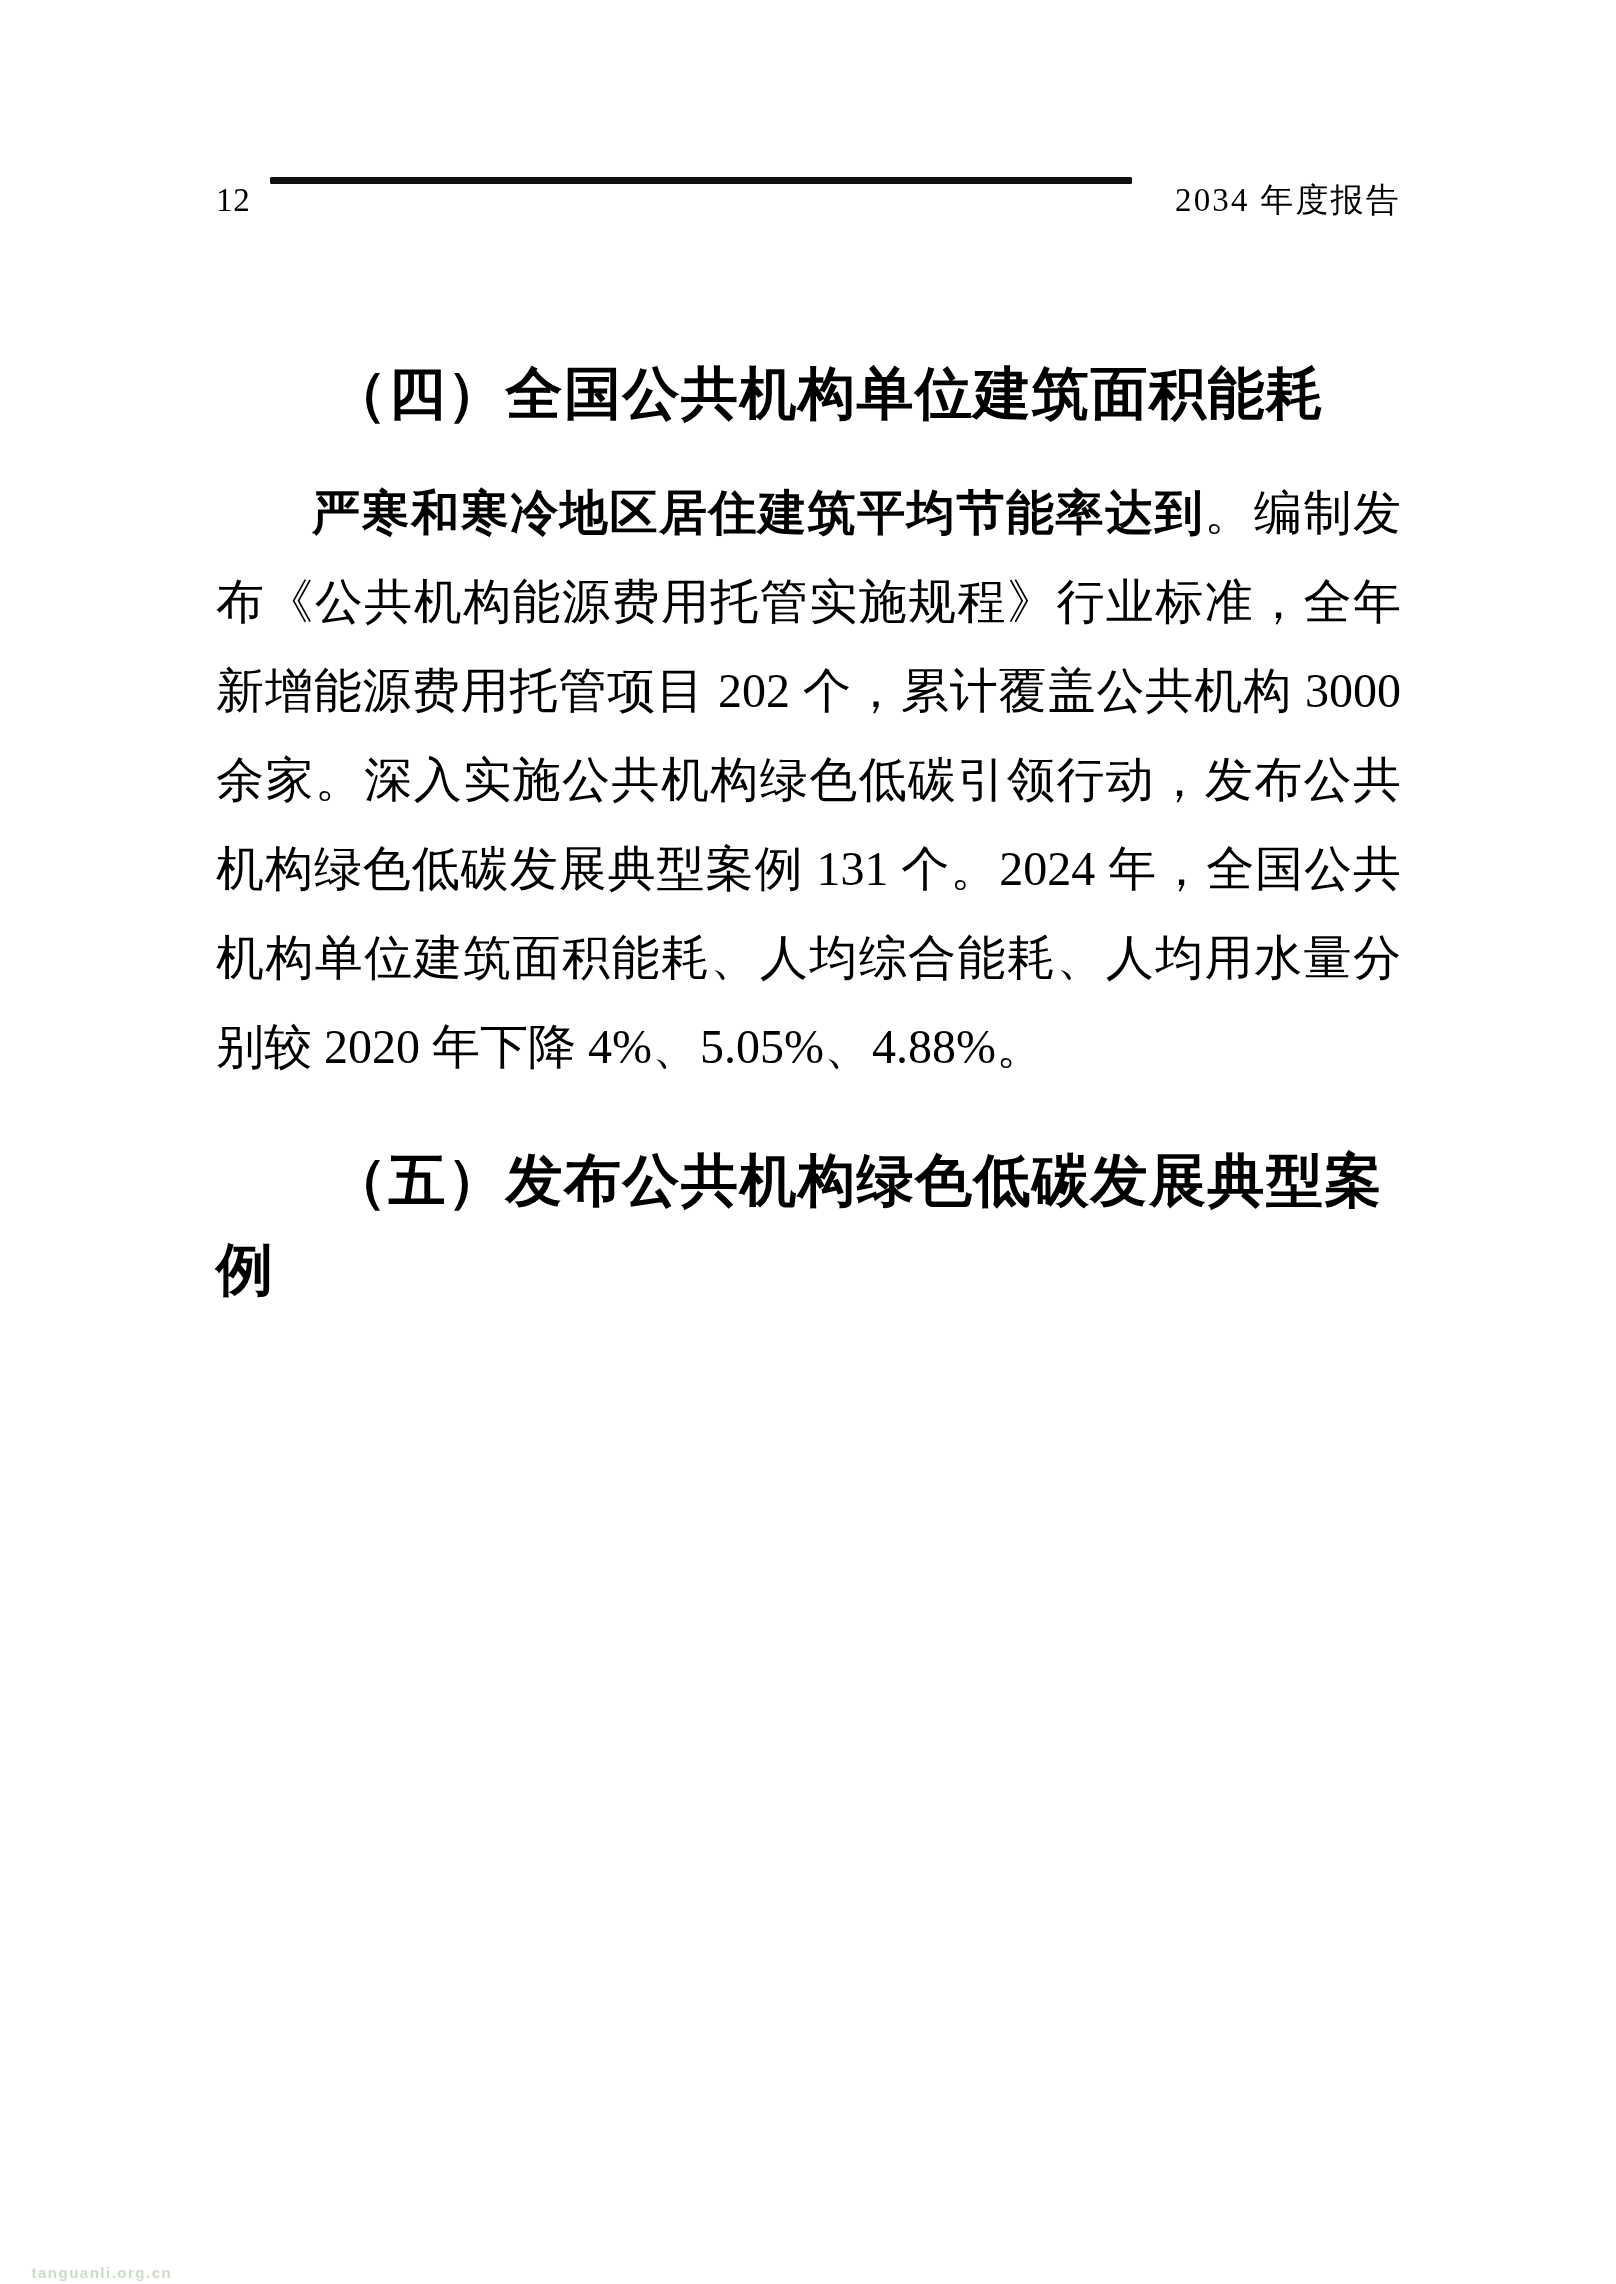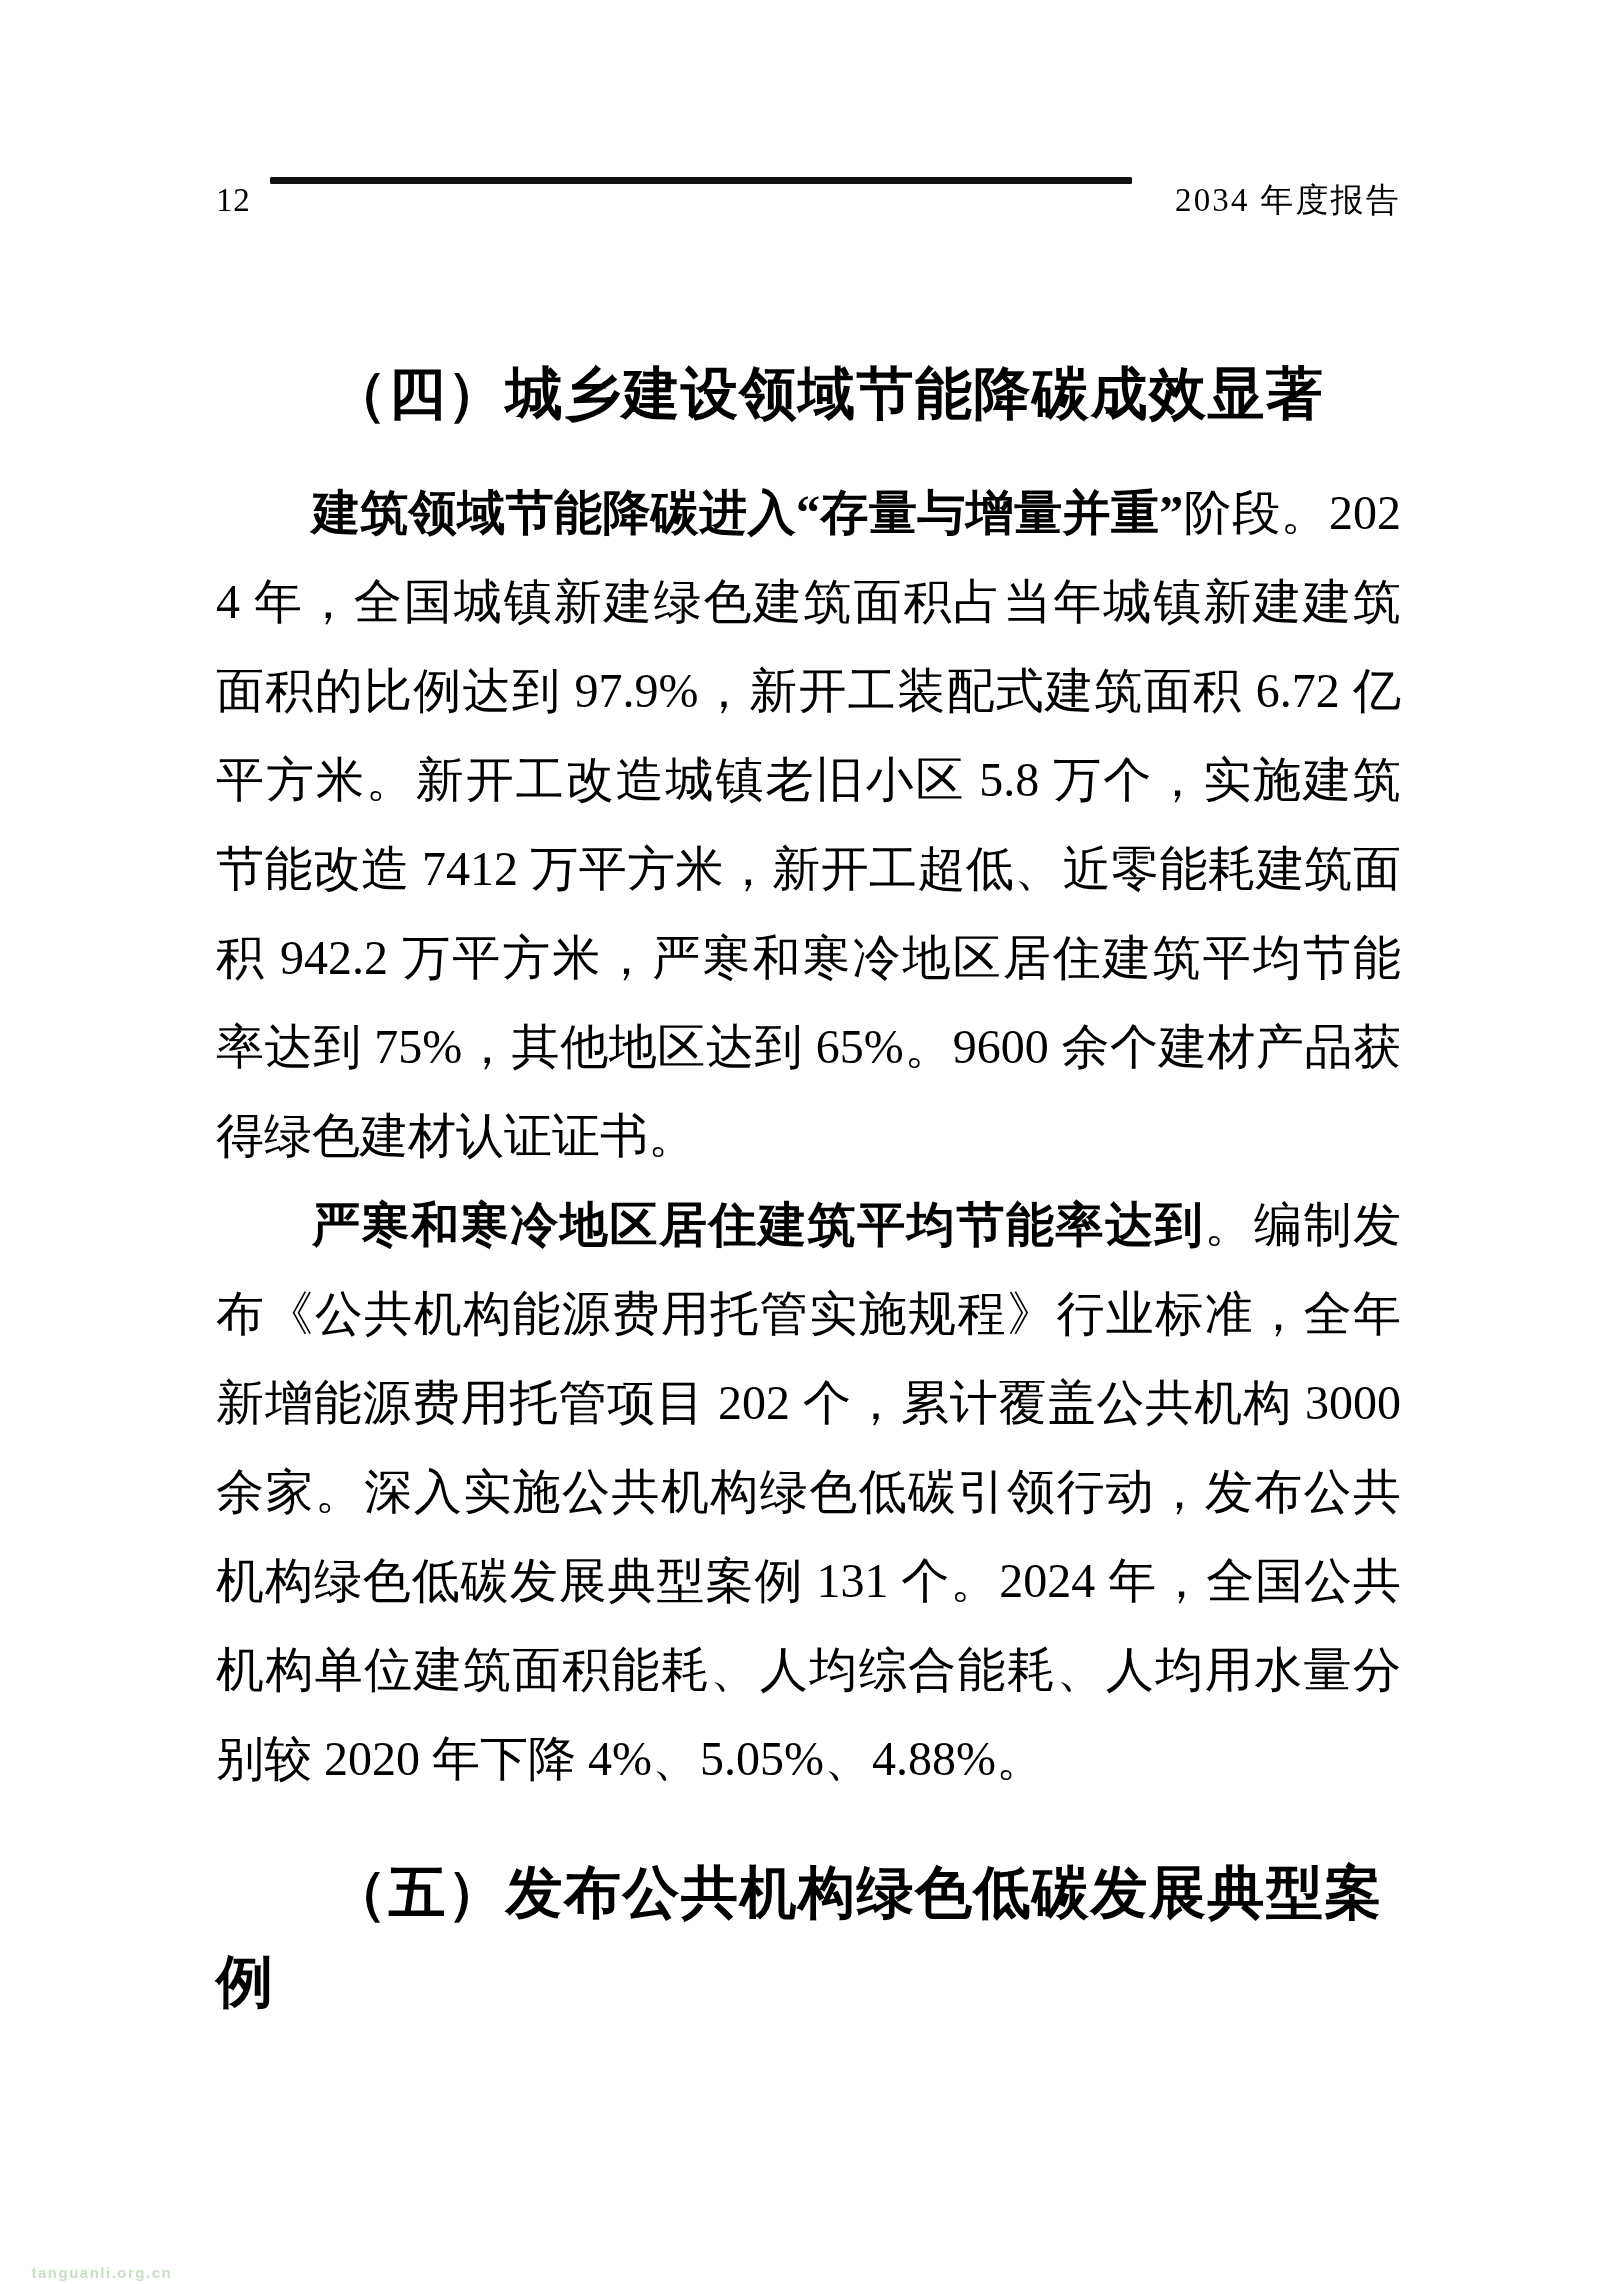--- a/index.html
+++ b/index.html
@@ -84,23 +84,22 @@
 <div class="page">
 
   <header class="page-header">
     <span class="page-number">12</span>
     <span class="header-rule"></span>
     <span class="header-title">2034 年度报告</span>
   </header>
 
   <main class="content">
 
-    <h2 class="section-heading">（四）城乡建设领域节能降碳成效显著</h2>
+    <h2 class="section-heading">（四）全国公共机构单位建筑面积能耗</h2>
 
-    <p class="para"><span class="lead">建筑领域节能降碳进入“存量与增量并重”</span><span>阶段。2024 年，全国城镇新建绿色建筑面积占当年城镇新建建筑面积的比例达到 97.9%，新开工装配式建筑面积 6.72 亿平方米。新开工改造城镇老旧小区 5.8 万个，实施建筑节能改造 7412 万平方米，新开工超低、近零能耗建筑面积 942.2 万平方米，严寒和寒冷地区居住建筑平均节能率达到 75%，其他地区达到 65%。9600 余个建材产品获得绿色建材认证证书。</span></p>
 
     <p class="para"><span class="lead">严寒和寒冷地区居住建筑平均节能率达到</span><span>。编制发布《公共机构能源费用托管实施规程》行业标准，全年新增能源费用托管项目 202 个，累计覆盖公共机构 3000 余家。深入实施公共机构绿色低碳引领行动，发布公共机构绿色低碳发展典型案例 131 个。2024 年，全国公共机构单位建筑面积能耗、人均综合能耗、人均用水量分别较 2020 年下降 4%、5.05%、4.88%。</span></p>
 
     <h2 class="section-heading second">（五）发布公共机构绿色低碳发展典型案例</h2>
 
 
   </main>
 
 </div>
 

